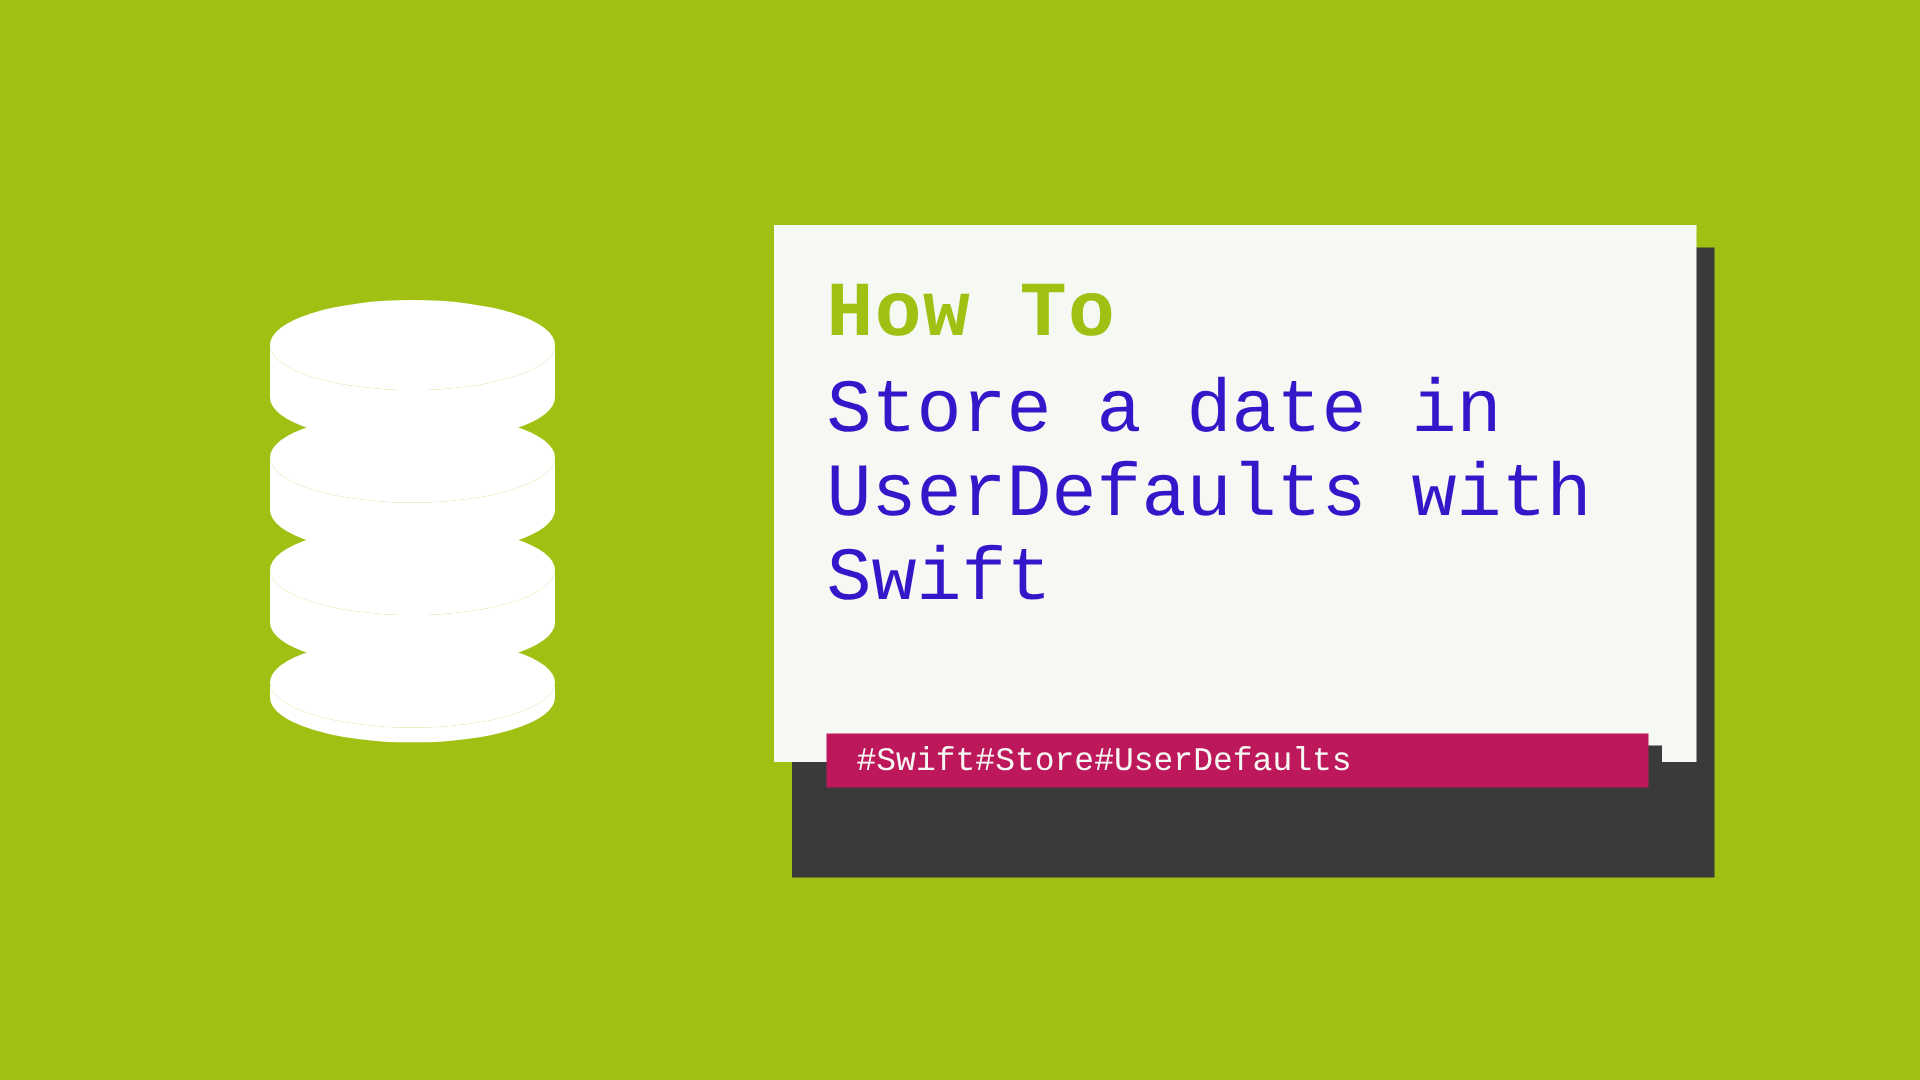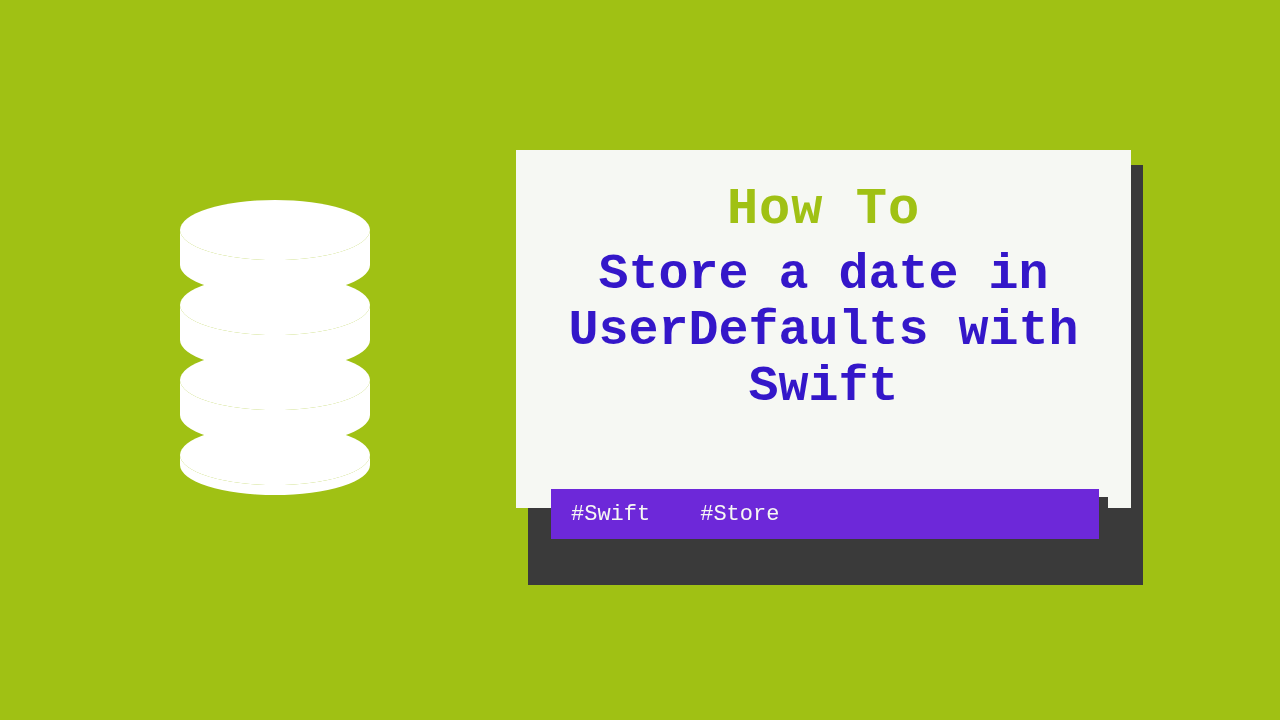--- a/index.html
+++ b/index.html
@@ -30,58 +30,56 @@
     height: 420px;
     background: #3a3a3a;
   }
   .card {
     position: absolute;
     left: 516px;
     top: 150px;
     width: 615px;
     height: 358px;
     background: #f6f8f3;
-    padding: 30px 25px;
-    text-align: center;
+    padding: 30px 35px;
   }
   .how-to-label {
     font-family: 'Courier New', monospace;
     font-size: 52px;
     font-weight: bold;
     color: #a0c114;
     letter-spacing: 1px;
     margin-bottom: 8px;
   }
   .title {
     font-family: 'Courier New', monospace;
     font-size: 50px;
-    font-weight: bold;
+    font-weight: normal;
     color: #3417c9;
     line-height: 1.12;
     letter-spacing: 0px;
   }
   .tags-shadow {
     position: absolute;
     left: 560px;
     top: 497px;
     width: 548px;
     height: 50px;
     background: #3a3a3a;
   }
   .tags-bar {
     position: absolute;
     left: 551px;
     top: 489px;
     width: 548px;
-    height: 50px;
-    background: #6d28d9;
+    height: 36px;
+    background: #be185d;
     display: flex;
     align-items: center;
     padding: 0 20px;
-    gap: 50px;
   }
   .tag {
     font-family: 'Courier New', monospace;
     font-size: 22px;
     color: #f6f8f3;
     font-weight: normal;
   }
 </style>
 </head>
 <body>
@@ -104,13 +102,14 @@
 <div class="card">
   <div class="how-to-label">How To</div>
   <div class="title">Store a date in UserDefaults with Swift</div>
 </div>
 
 <div class="tags-shadow"></div>
 
 <div class="tags-bar">
   <span class="tag">#Swift</span>
   <span class="tag">#Store</span>
+  <span class="tag">#UserDefaults</span>
 </div>
 
 </body></html>

